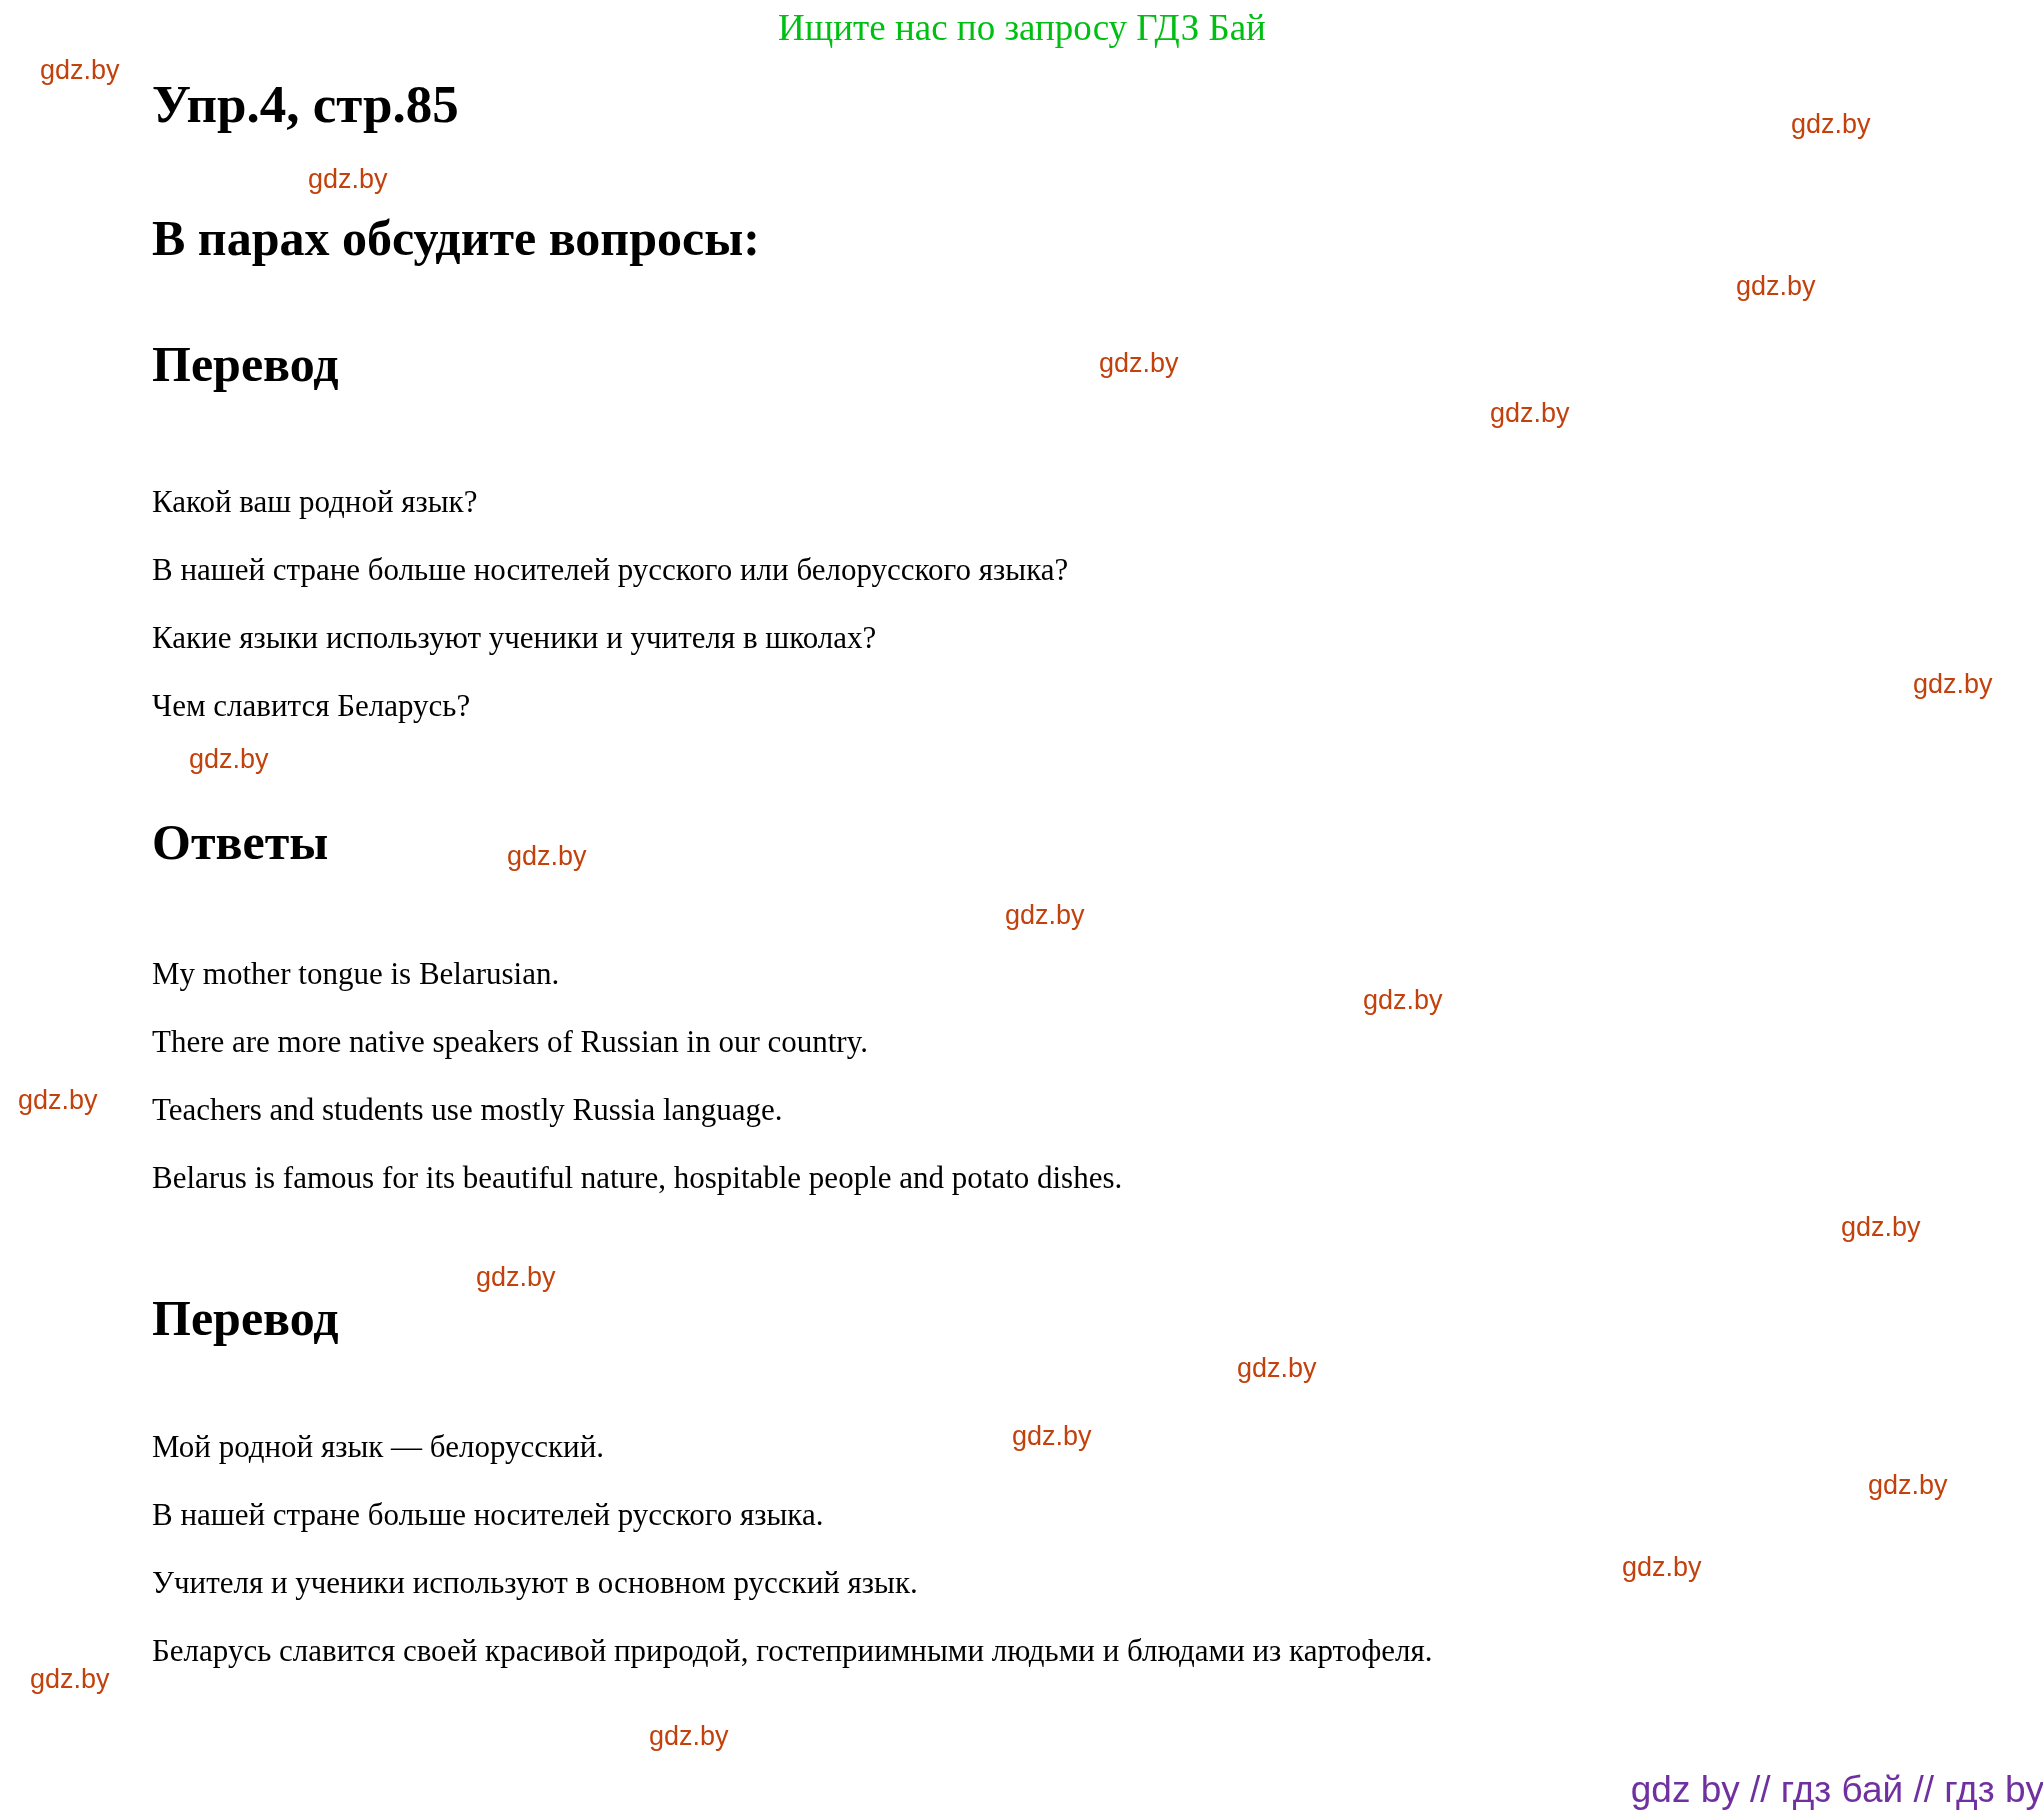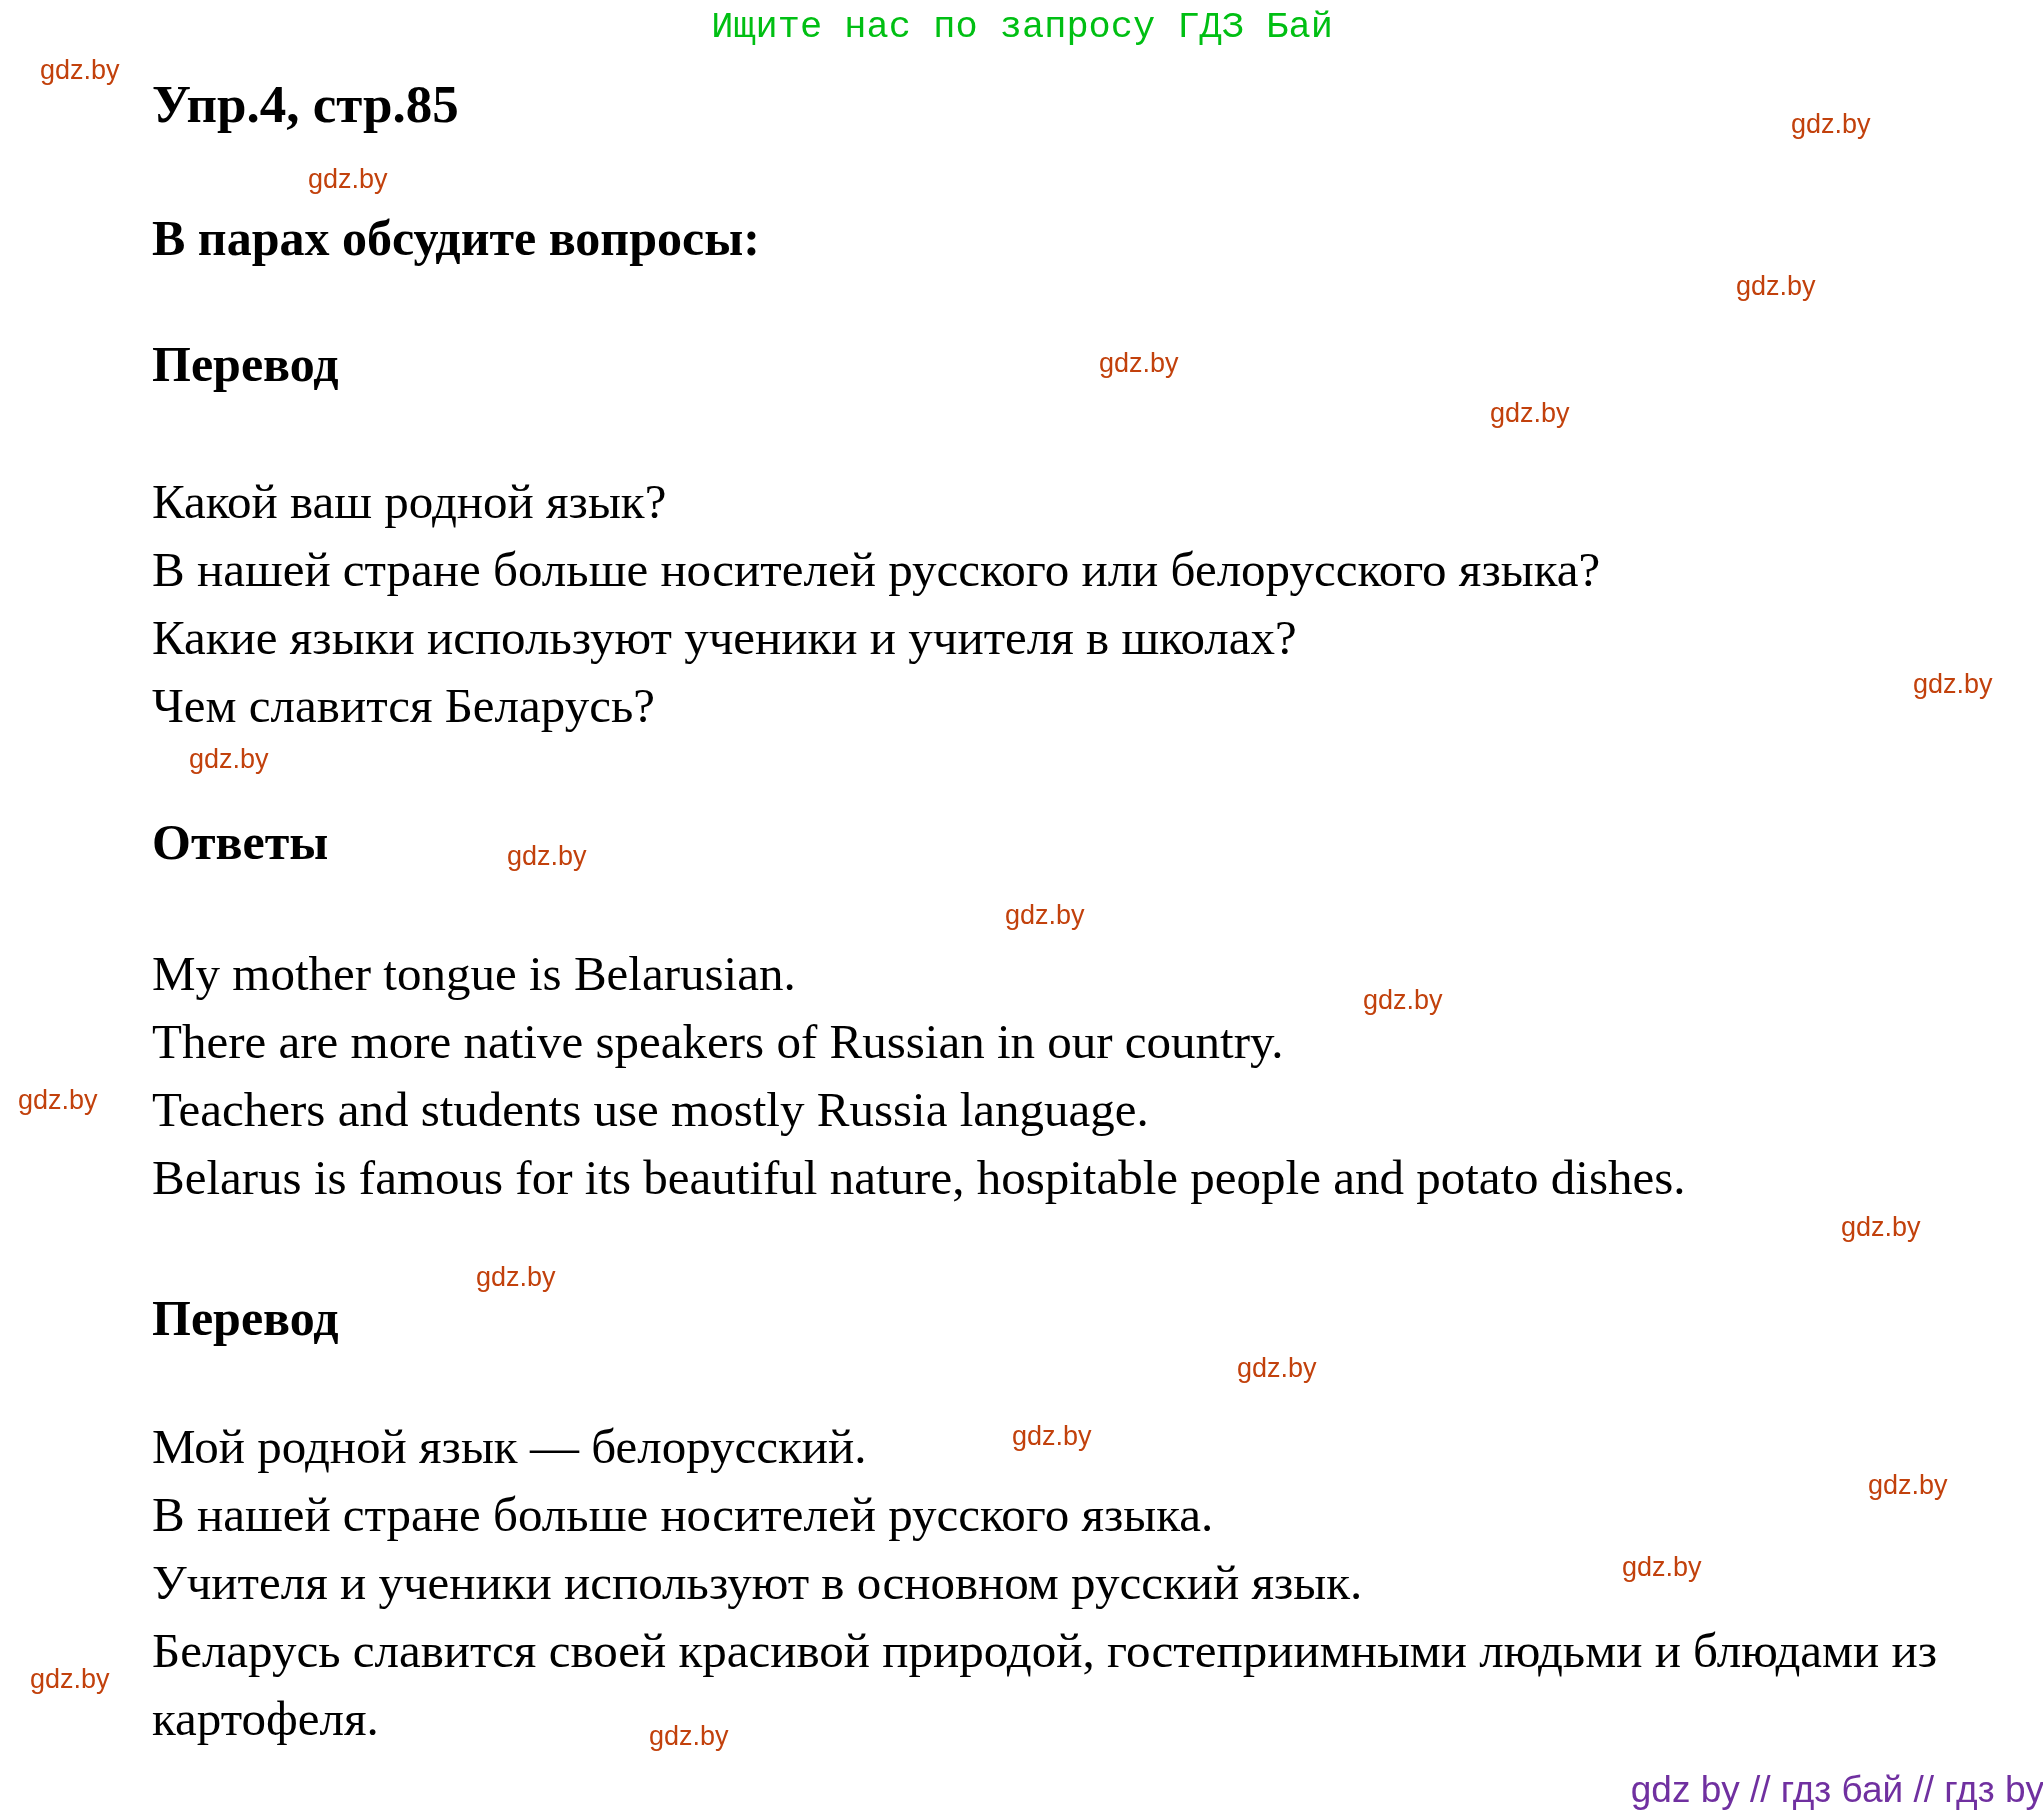--- a/index.html
+++ b/index.html
@@ -13,30 +13,30 @@
     position: relative;
     overflow: hidden;
   }
   .page { position: relative; width: 2044px; height: 1814px; }
 
   .promo {
     position: absolute;
     top: 6px; left: 0;
     width: 100%;
     text-align: center;
-    font-family: Liberation Mono, monospace;
+    font-family: Liberation Serif, serif;
     font-size: 37px;
     color: #00bf13;
   }
 
   .block {
     position: absolute;
     left: 152px;
     width: 1859px;
-    font-size: 49px;
+    font-size: 31px;
     line-height: 68px;
   }
   .title   { top: 70px;  font-weight: bold; font-size: 53px; }
   .task    { top: 204px; font-weight: bold; font-size: 50px; }
   .hd1     { top: 330px; font-weight: bold; font-size: 50px; }
   .qblock  { top: 468px; }
   .hd2     { top: 808px; font-weight: bold; font-size: 50px; }
   .ablock  { top: 940px; }
   .hd3     { top: 1284px; font-weight: bold; font-size: 50px; }
   .tblock  { top: 1413px; }

